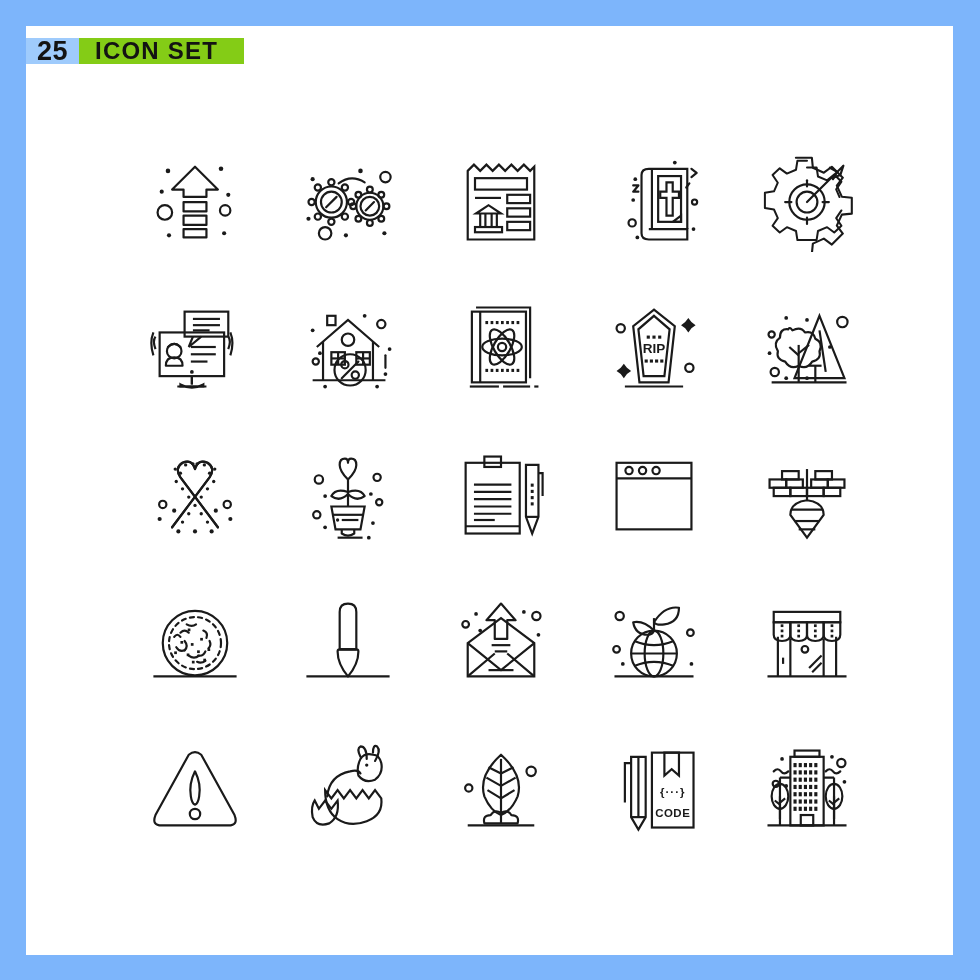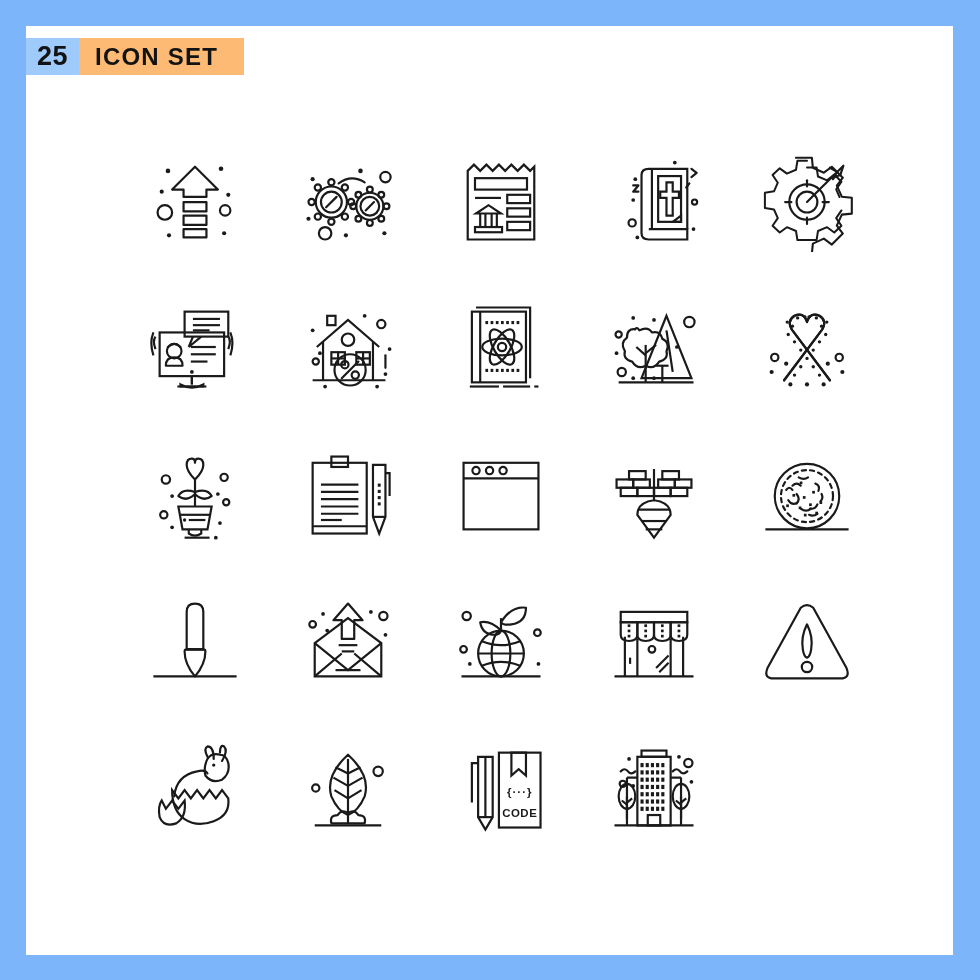--- a/index.html
+++ b/index.html
@@ -24,24 +24,24 @@
     left: 26px;
     top: 26px;
     width: 927px;
     height: 929px;
     background: #ffffff;
   }
   .header {
     position: absolute;
     left: 0px;
     top: 12px;
-    height: 37px;
+    height: 26px;
     display: flex;
     align-items: stretch;
-    background: #fdba74;
+    background: #84cc16;
   }
   .badge {
     background: #9fcbfc;
     color: #131313;
     font-size: 27px;
     font-weight: bold;
     letter-spacing: 0.5px;
     display: flex;
     align-items: center;
     justify-content: center;
@@ -312,20 +312,41 @@
             <ellipse cx="0" cy="0" rx="19" ry="8" transform="rotate(60)"></ellipse>
             <ellipse cx="0" cy="0" rx="19" ry="8" transform="rotate(120)"></ellipse>
             <circle cx="0" cy="0" r="4"></circle>
           </g>
           <line class="ln-sq" x1="20" y1="88" x2="48" y2="88"></line>
           <line class="ln-sq" x1="52" y1="88" x2="78" y2="88"></line>
           <line class="ln-sq" x1="82" y1="88" x2="86" y2="88"></line>
         </svg>
       </div>
 
+      <div class="cell">
+        <svg viewBox="0 0 100 100">
+          <path class="ln-sq" d="M50 14 L70 30 L64 84 L36 84 L30 30 Z"></path>
+          <path class="ln-sq" d="M50 20 L65 33 L60 78 L40 78 L35 33 Z"></path>
+          <line class="ln-sq" x1="22" y1="88" x2="78" y2="88"></line>
+          <g class="fl">
+            <rect x="43" y="39" width="3" height="3"></rect>
+              <rect x="48.5" y="39" width="3" height="3"></rect>
+            <rect x="54" y="39" width="3" height="3"></rect>
+            <rect x="41" y="62" width="3" height="3"></rect>
+              <rect x="46" y="62" width="3" height="3"></rect>
+            <rect x="51" y="62" width="3" height="3"></rect>
+              <rect x="56" y="62" width="3" height="3"></rect>
+          </g>
+          <text class="txt" x="50" y="56" font-size="13">RIP</text>
+          <circle class="ln" cx="18" cy="32" r="4"></circle>
+          <circle class="ln" cx="84" cy="70" r="4"></circle>
+          <path class="fl" d="M80 26 l3 -4 l3 4 l4 3 l-4 3 l-3 4 l-3 -4 l-4 -3 Z"></path>
+          <path class="fl" d="M18 70 l3 -4 l3 4 l4 3 l-4 3 l-3 4 l-3 -4 l-4 -3 Z"></path>
+        </svg>
+      </div>
 
       <div class="cell">
         <svg viewBox="0 0 100 100">
           <path class="ln-sq" d="M62 20 L86 80 L38 80 Z"></path>
           <line class="ln-sq" x1="62" y1="34" x2="68" y2="74"></line>
           <path class="ln" d="M36 34 Q44 30 48 36 Q56 34 58 42 Q66 46 62 54 Q64 62 55 64 Q50 72 42 68
                                Q34 72 29 64 Q20 62 22 54 Q17 46 24 41 Q24 32 32 33 Q33 30 36 34 Z"></path>
           <line class="ln-sq" x1="42" y1="48" x2="42" y2="84"></line>
           <path class="ln-sq" d="M42 58 L33 50 M42 56 L52 48"></path>
           <path class="ln-sq" d="M58 68 L58 84"></path>

